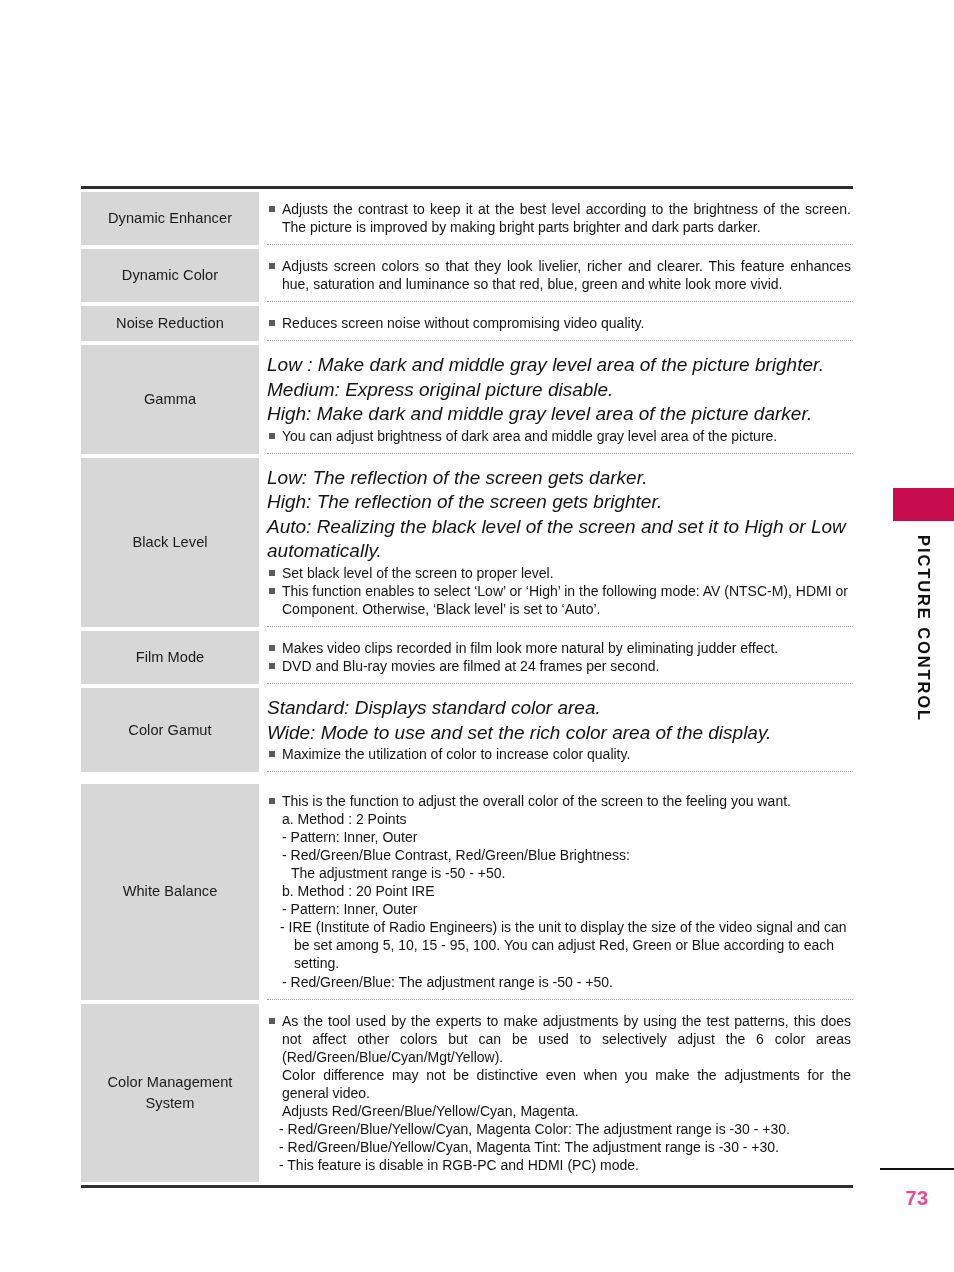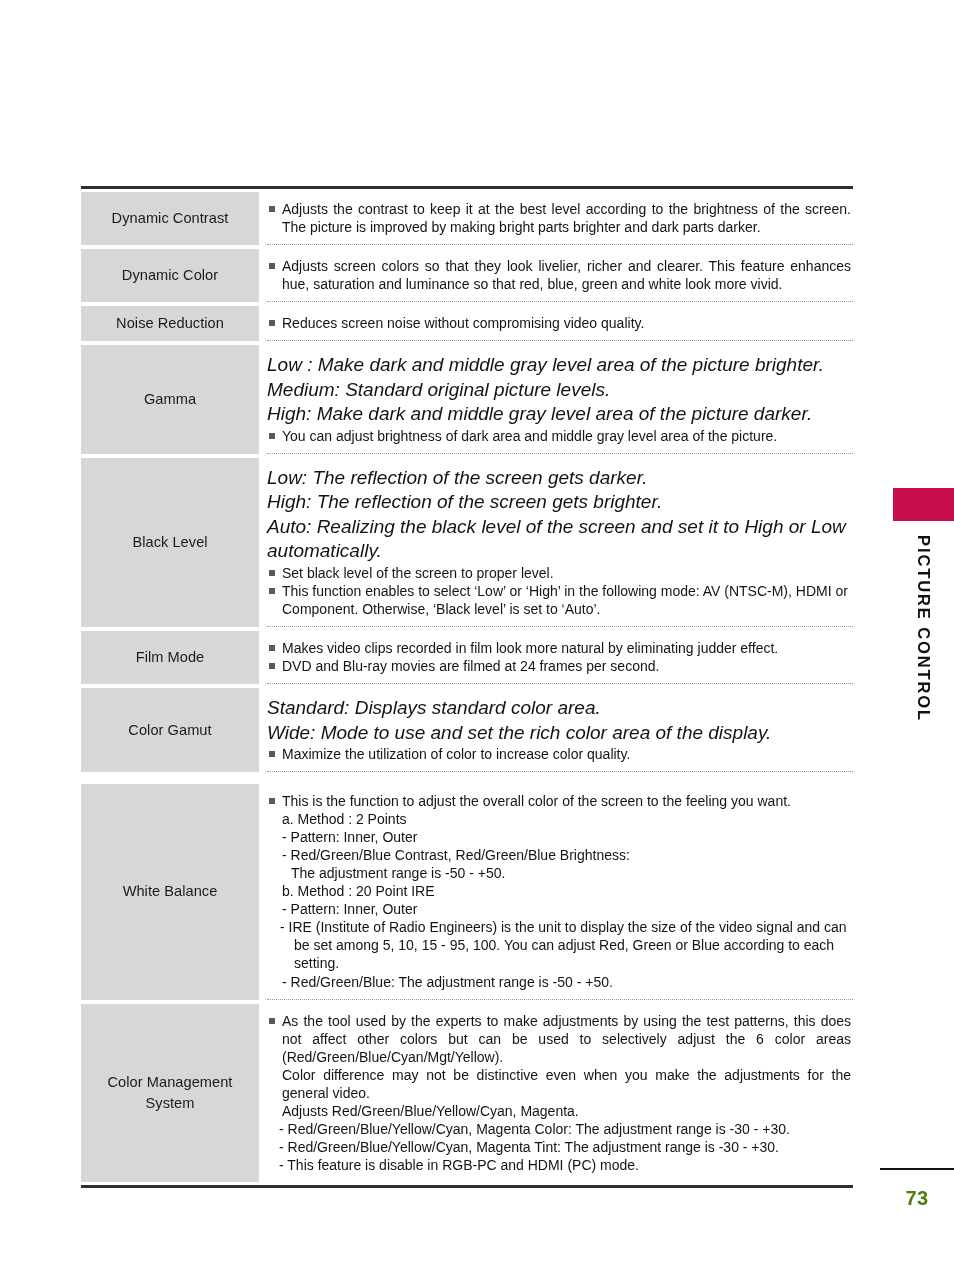--- a/index.html
+++ b/index.html
@@ -56,21 +56,21 @@
   .page-rule {
     width: 74px;
     height: 2px;
     background: #111111;
   }
   .page-num {
     margin-top: 17px;
     text-align: center;
     font-size: 20px;
     font-weight: 700;
-    color: #4d7c0f;
+    color: #ec4899;
     letter-spacing: 0.5px;
   }
 
   
   .table-wrap {
     position: absolute;
     left: 81px;
     top: 186px;
     width: 772px;
   }
@@ -185,21 +185,21 @@
     <table class="spec">
       <colgroup>
         <col class="c-label">
         <col class="c-gap">
         <col class="c-desc">
       </colgroup>
       <tbody id="tbody">
           <tr>
             <td class="label-cell">
               <div class="labelbox">
-                <span>Dynamic Contrast</span>
+                <span>Dynamic Enhancer</span>
               </div>
             </td>
             <td></td>
             <td>
               <div class="desc">
                 <div class="desc-inner">
                   <p class="bullet just">Adjusts the contrast to keep it at the best level according to the brightness of the screen. The picture is improved by making bright parts brighter and dark parts darker.</p>
                 </div>
               </div>
               <div class="dotline"></div>
@@ -256,21 +256,21 @@
             <td class="label-cell">
               <div class="labelbox">
                 <span>Gamma</span>
               </div>
             </td>
             <td></td>
             <td>
               <div class="desc">
                 <div class="desc-inner">
                   <p class="it">Low : Make dark and middle gray level area of the picture brighter.</p>
-                  <p class="it">Medium: Standard original picture levels.</p>
+                  <p class="it">Medium: Express original picture disable.</p>
                   <p class="it">High: Make dark and middle gray level area of the picture darker.</p>
                   <p class="bullet">You can adjust brightness of dark area and middle gray level area of the picture.</p>
                 </div>
               </div>
               <div class="dotline"></div>
             </td>
           </tr>
           <tr class="gutter">
             <td></td>
             <td></td>

